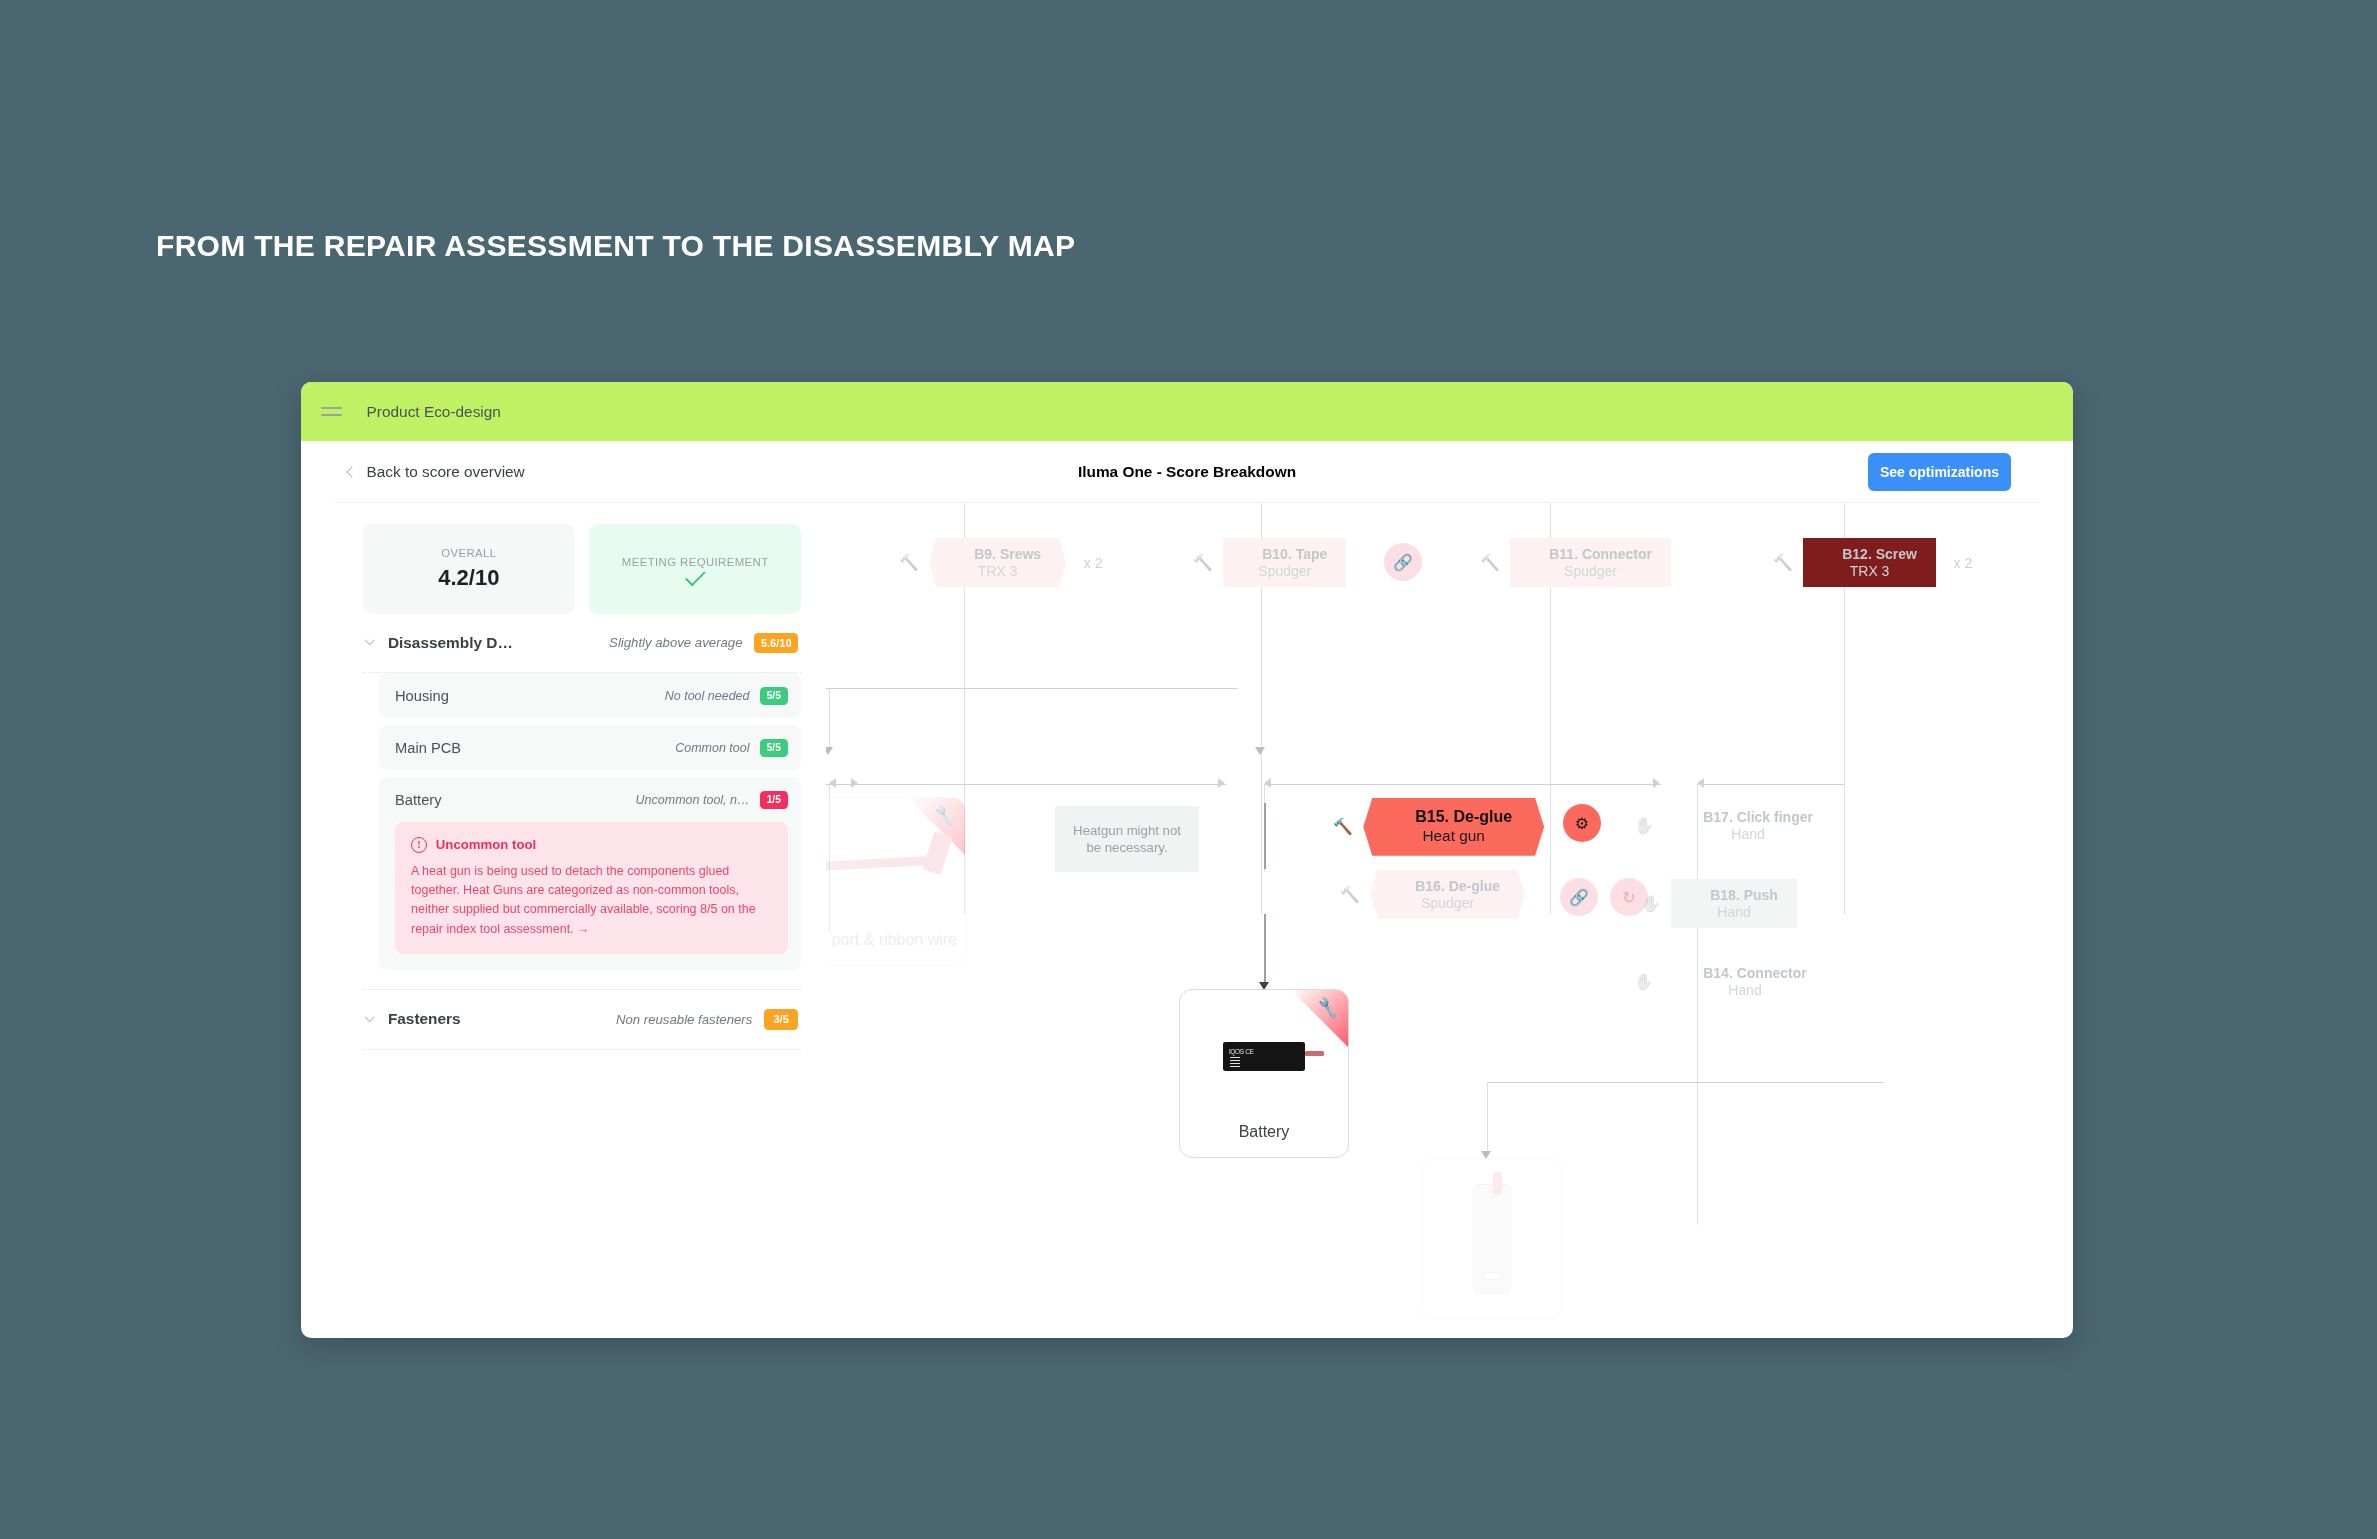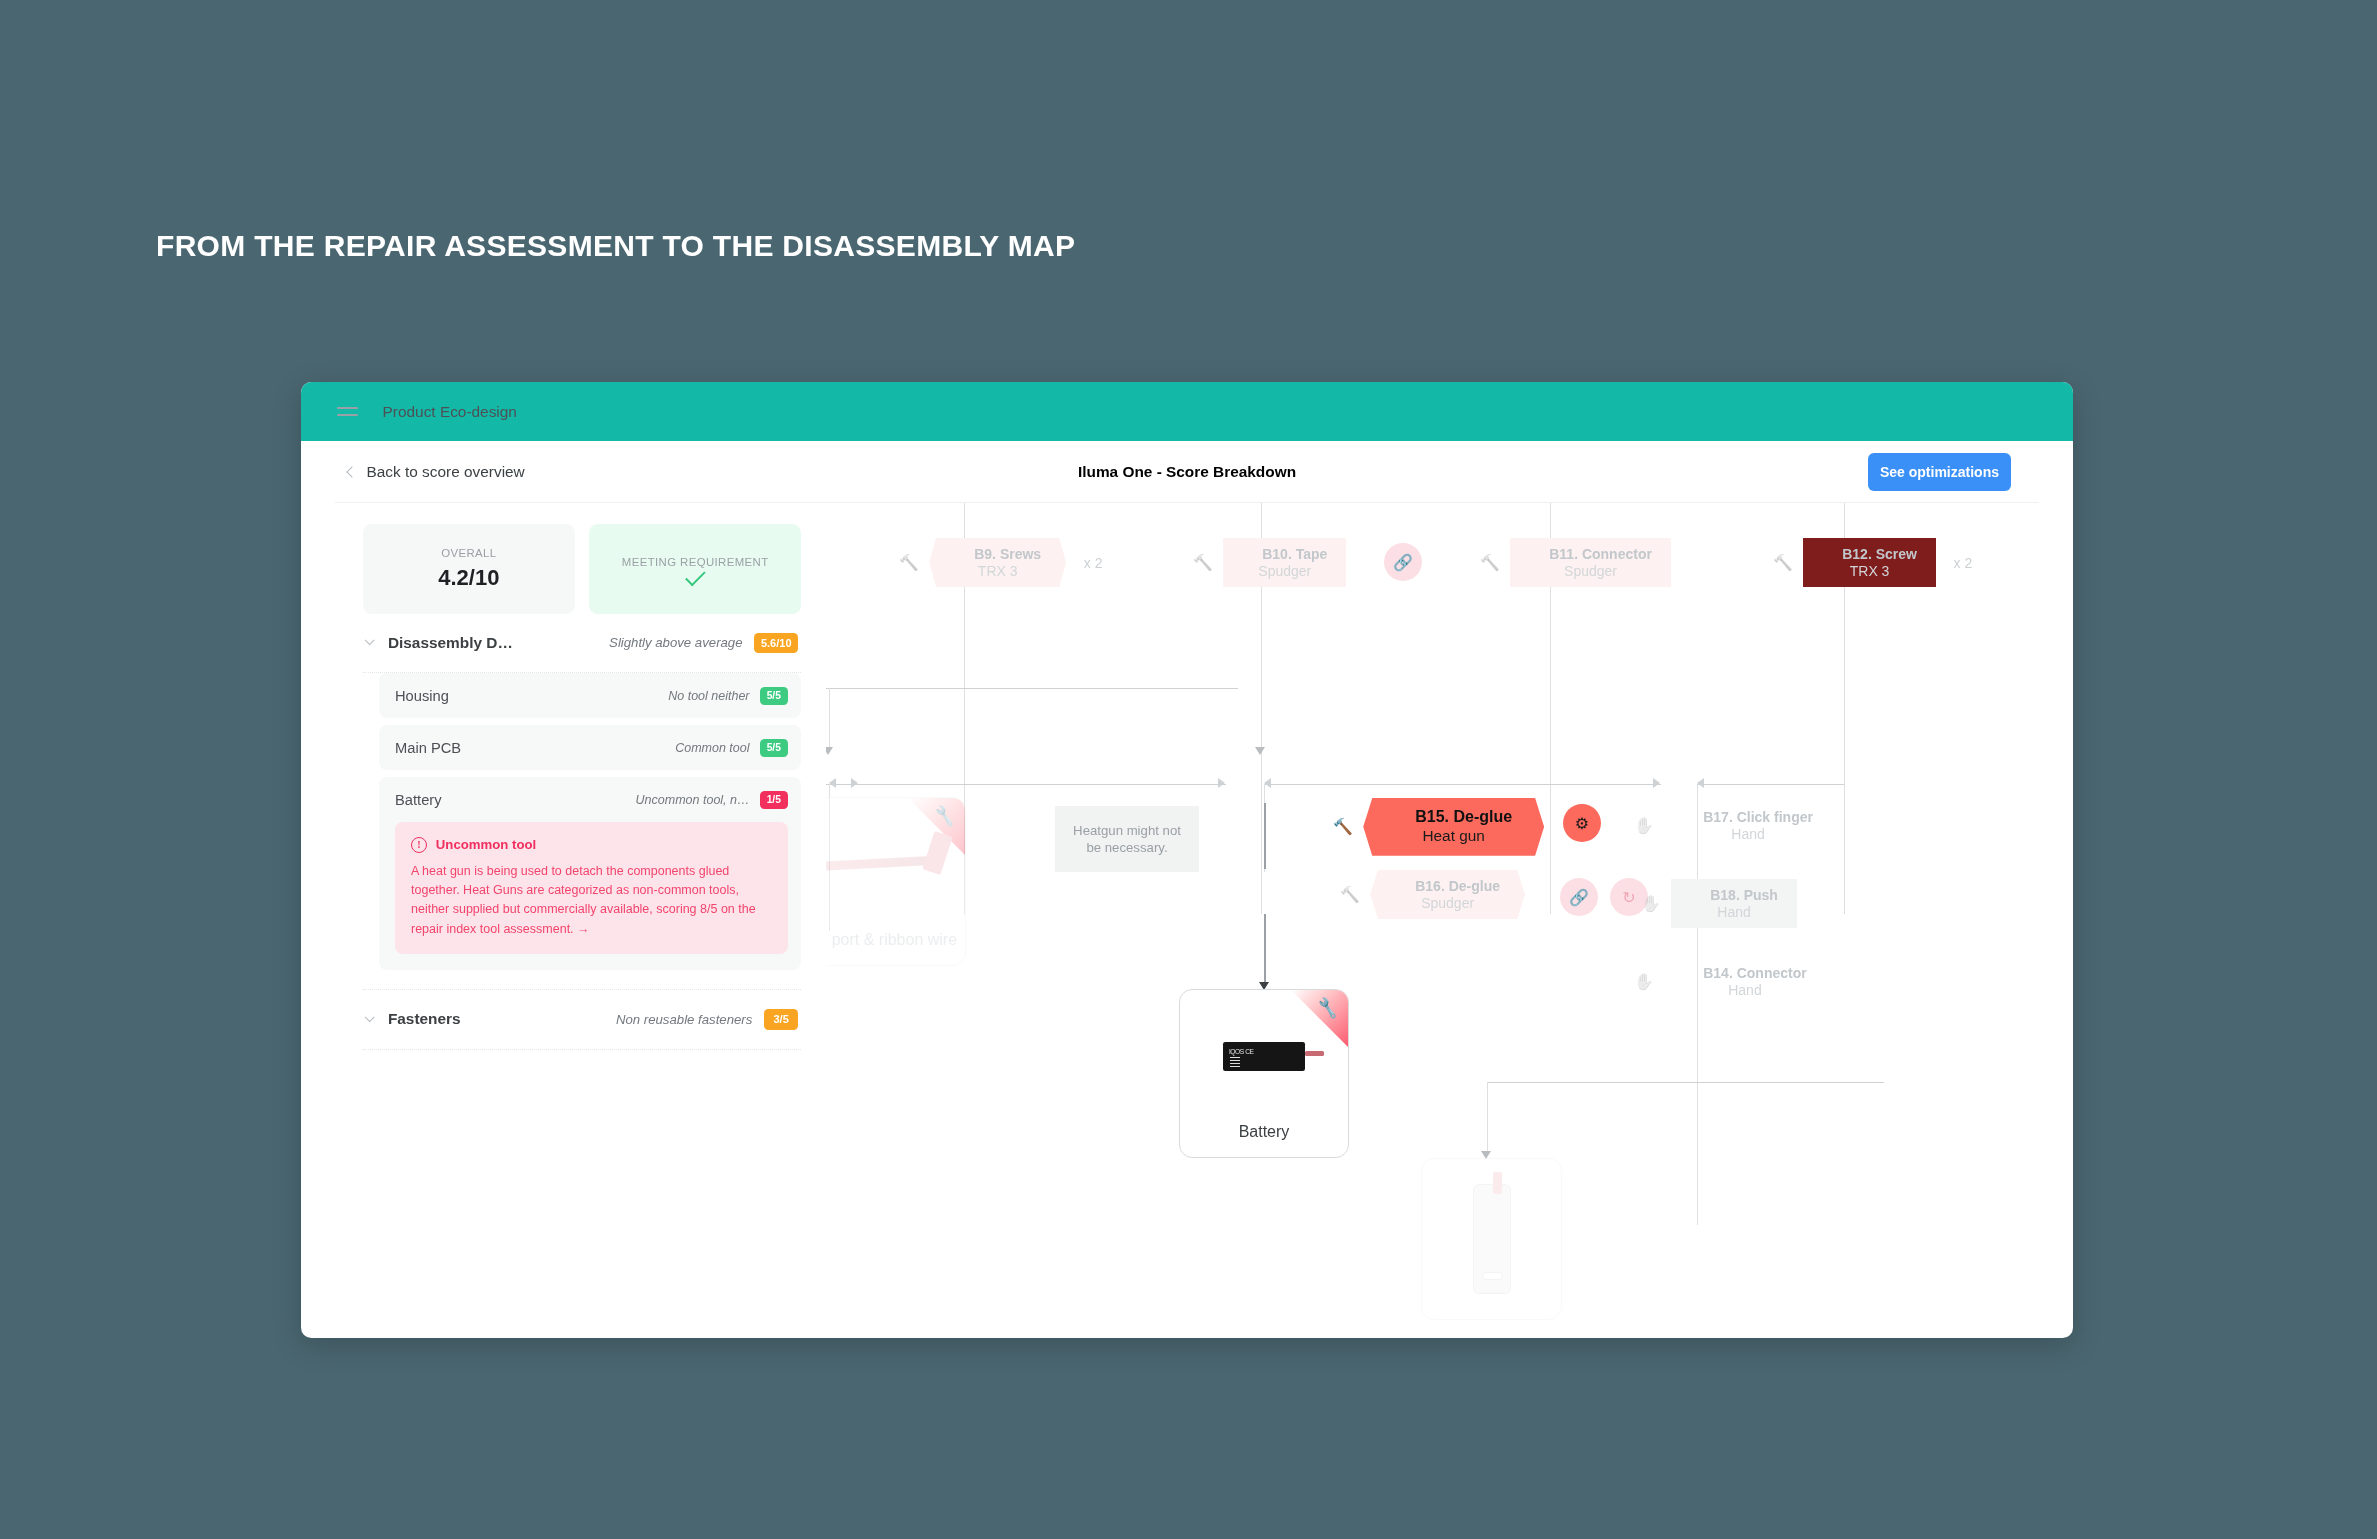--- a/index.html
+++ b/index.html
@@ -28,23 +28,23 @@
     background: #ffffff;
     border-radius: 10.3px;
     box-shadow: 0 7.3px 29px rgba(0,0,0,0.18);
     overflow: hidden;
   }
 
   
   .topbar {
     position: absolute; left: 0; top: 0;
     width: 100%; height: 59px;
-    background: #14b8a6;
+    background: #bef264;
     display: flex; align-items: center;
-    padding-left: 36px;
+    padding-left: 20px;
   }
   .hamburger { width: 20.6px; display: flex; flex-direction: column; gap: 5.1px; cursor: pointer; }
   .hamburger span { display: block; height: 1.8px; background: #9aa0a6; border-radius: 1.5px; }
   .topbar-title {
     margin-left: 25px;
     font-size: 15.4px;
     color: #4d5156;
   }
 
   
@@ -408,21 +408,21 @@
       <div class="divider"></div>
 
 
       <div class="sub-list">
 
         <div class="sub-row">
           <div class="sub-head">
             <span class="chev down"></span>
             <span class="sub-name">Housing</span>
             <span class="sub-right">
-              <span class="sub-desc">No tool neither</span>
+              <span class="sub-desc">No tool needed</span>
               <span class="badge green sm">5/5</span>
             </span>
           </div>
         </div>
 
         <div class="sub-row">
           <div class="sub-head">
             <span class="chev down"></span>
             <span class="sub-name">Main PCB</span>
             <span class="sub-right">

